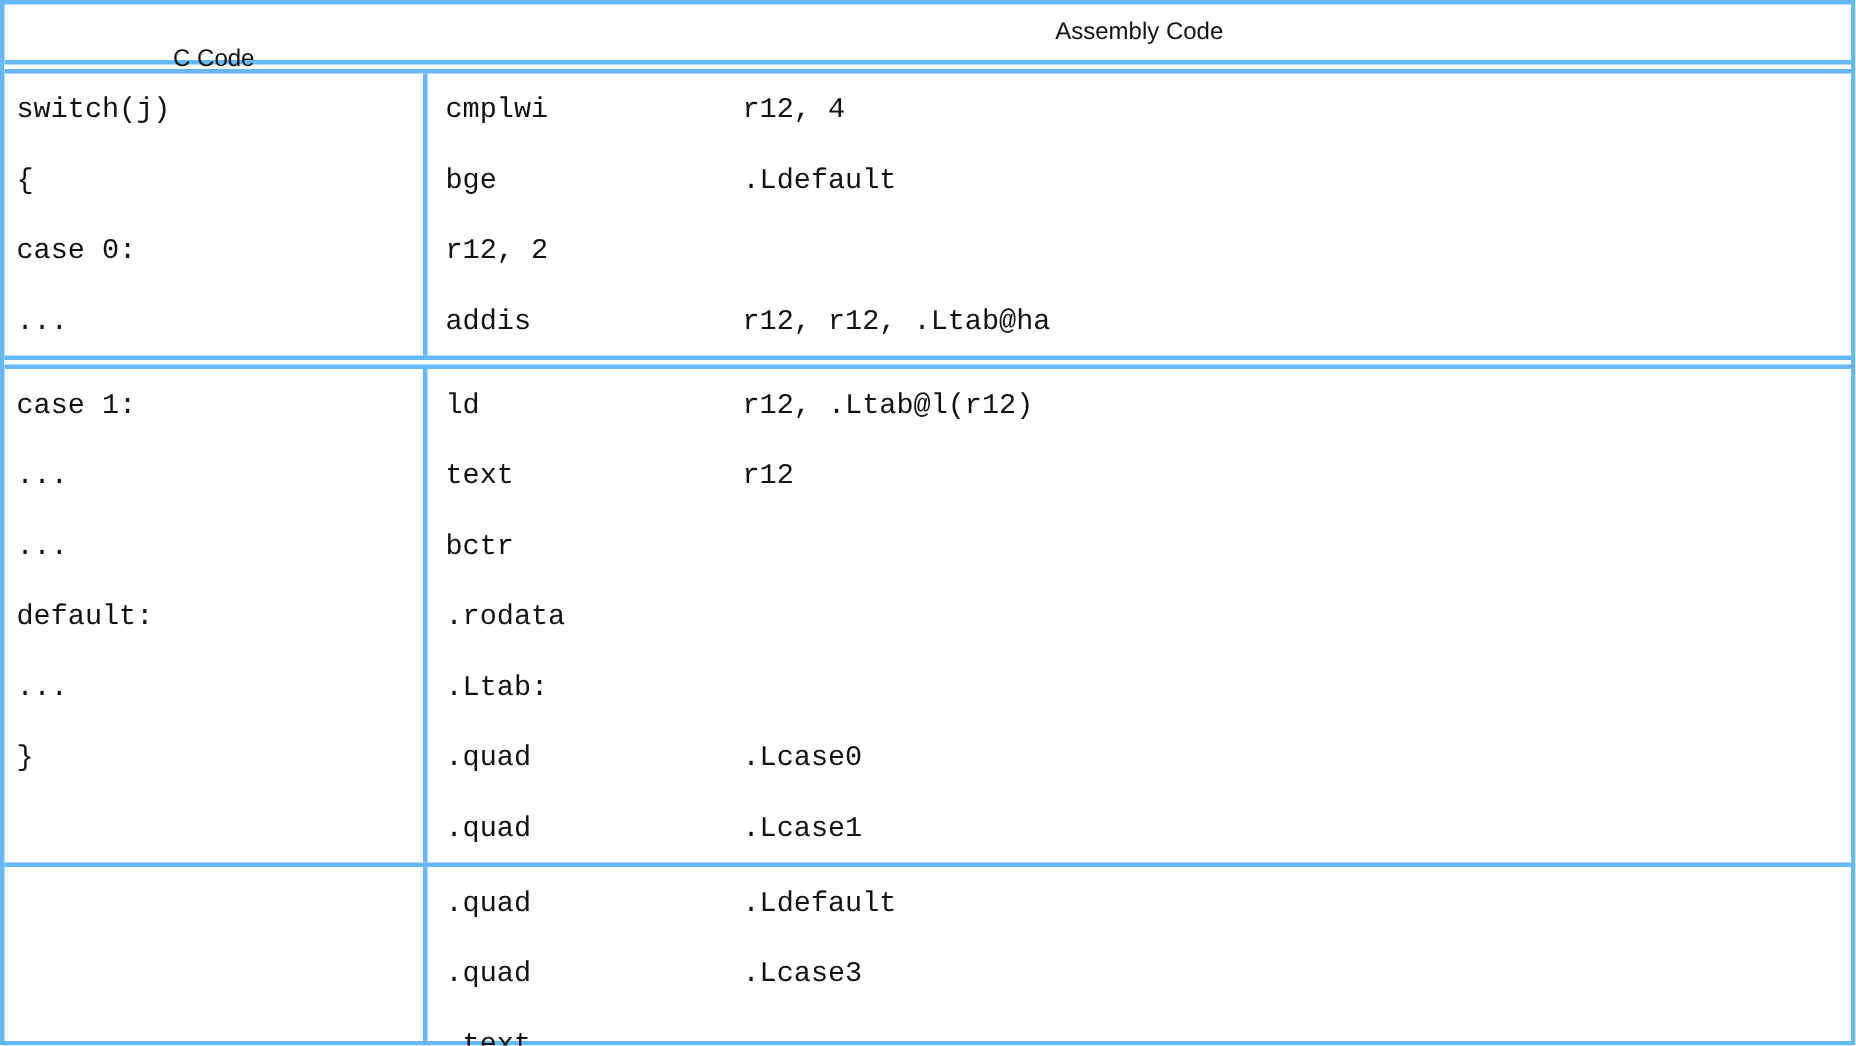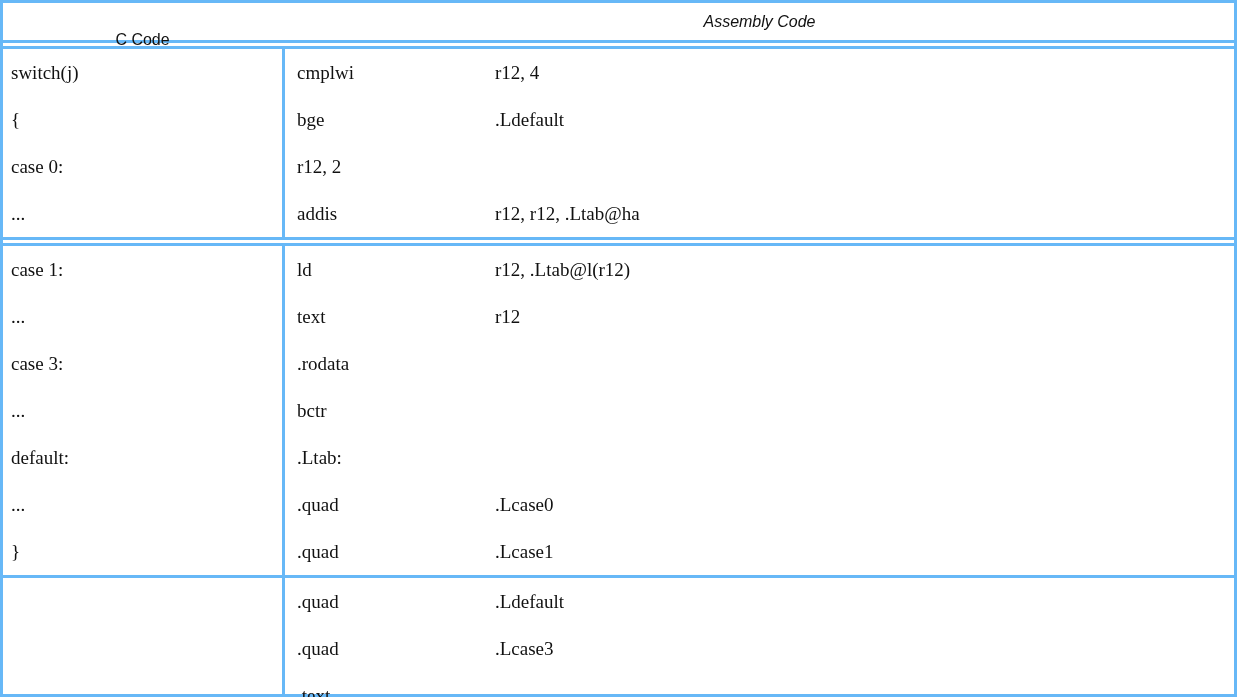--- a/index.html
+++ b/index.html
@@ -39,21 +39,21 @@
     display: flex;
     align-items: center;
     justify-content: center;
     box-sizing: border-box;
     font-family: "Liberation Sans", sans-serif;
     font-size: 16px;
     color: var(--ink);
     line-height: 1;
   }
   .th.c-col   { width: 282px; border-right: 3px solid var(--rule); margin-top: 37px; }
-  .th.asm-col { flex: 1 1 auto; font-style: italic; }
+  .th.asm-col { flex: 1 1 auto; }
 
   
   .double-rule {
     height: 9px;
     box-sizing: border-box;
     border-top: 3px solid var(--rule);
     border-bottom: 3px solid var(--rule);
     background: #ffffff;
   }
   .single-rule {
@@ -77,21 +77,21 @@
   }
   .cell.asm-col {
     flex: 1 1 auto;
   }
 
   .code-line {
     display: flex;
     align-items: center;
     height: 47px;
     padding-left: 8px;
-    font-family: Liberation Serif, serif;
+    font-family: Liberation Mono, monospace;
     font-size: 19px;
     color: var(--ink);
     white-space: pre;
     letter-spacing: 0;
   }
   .asm-col .code-line { padding-left: 12px; }
 
   .mnemonic {
     display: inline-block;
     width: 198px;
@@ -138,41 +138,40 @@
       </div>
     </div>
   </div>
 
   <div class="double-rule"></div>
 
   <div class="section">
     <div class="cell c-col">
       <div class="code-line">case 1:</div>
       <div class="code-line">...</div>
-      <div class="code-line">case 3:</div>
       <div class="code-line">...</div>
       <div class="code-line">default:</div>
       <div class="code-line">...</div>
       <div class="code-line">}</div>
     </div>
     <div class="cell asm-col">
       <div class="code-line">
         <span class="mnemonic">ld</span>
         <span class="operand">r12, .Ltab@l(r12)</span>
       </div>
       <div class="code-line">
         <span class="mnemonic">text</span>
         <span class="operand">r12</span>
       </div>
       <div class="code-line">
+        <span class="mnemonic">bctr</span>
+        <span class="operand"></span>
+      </div>
+      <div class="code-line">
         <span class="mnemonic">.rodata</span>
-        <span class="operand"></span>
-      </div>
-      <div class="code-line">
-        <span class="mnemonic">bctr</span>
         <span class="operand"></span>
       </div>
       <div class="code-line">
         <span class="mnemonic">.Ltab:</span>
         <span class="operand"></span>
       </div>
       <div class="code-line">
         <span class="mnemonic">.quad</span>
         <span class="operand">.Lcase0</span>
       </div>

